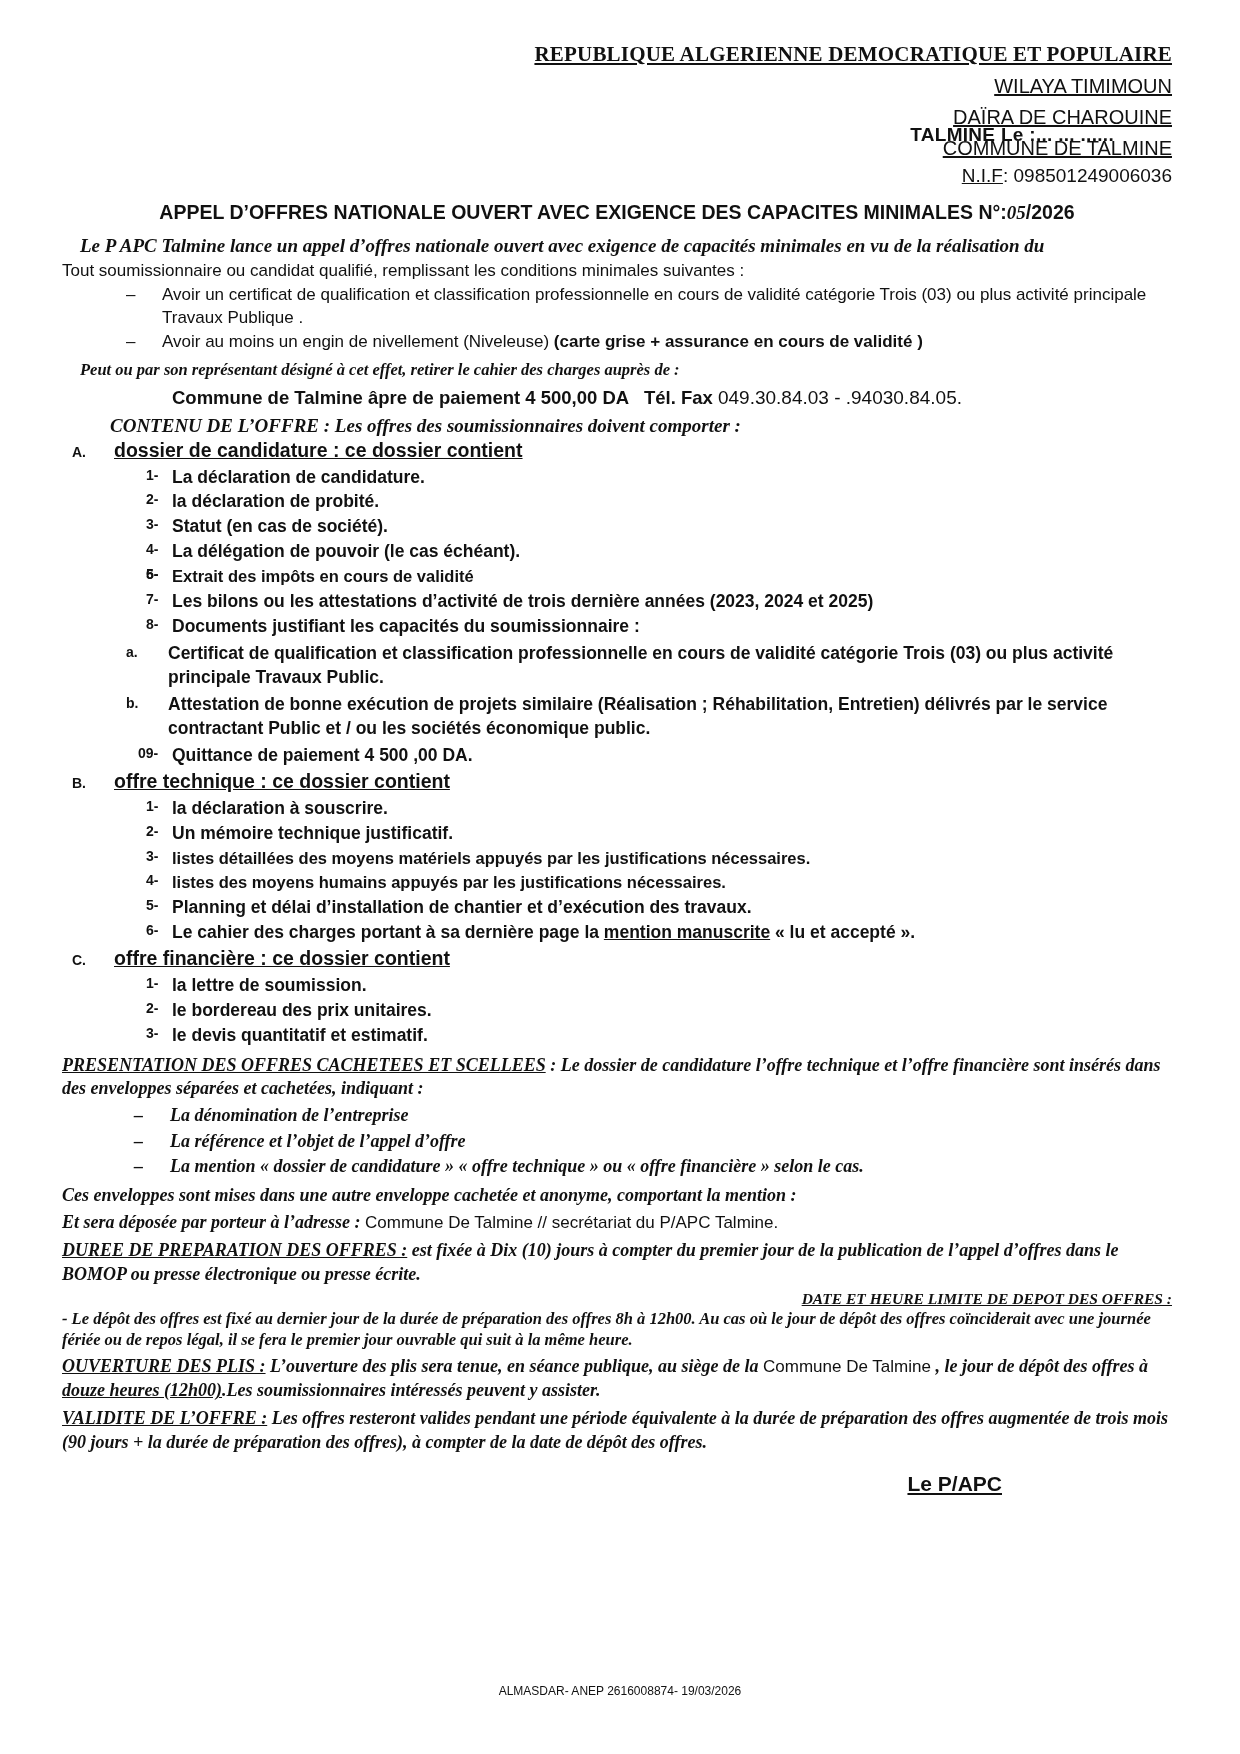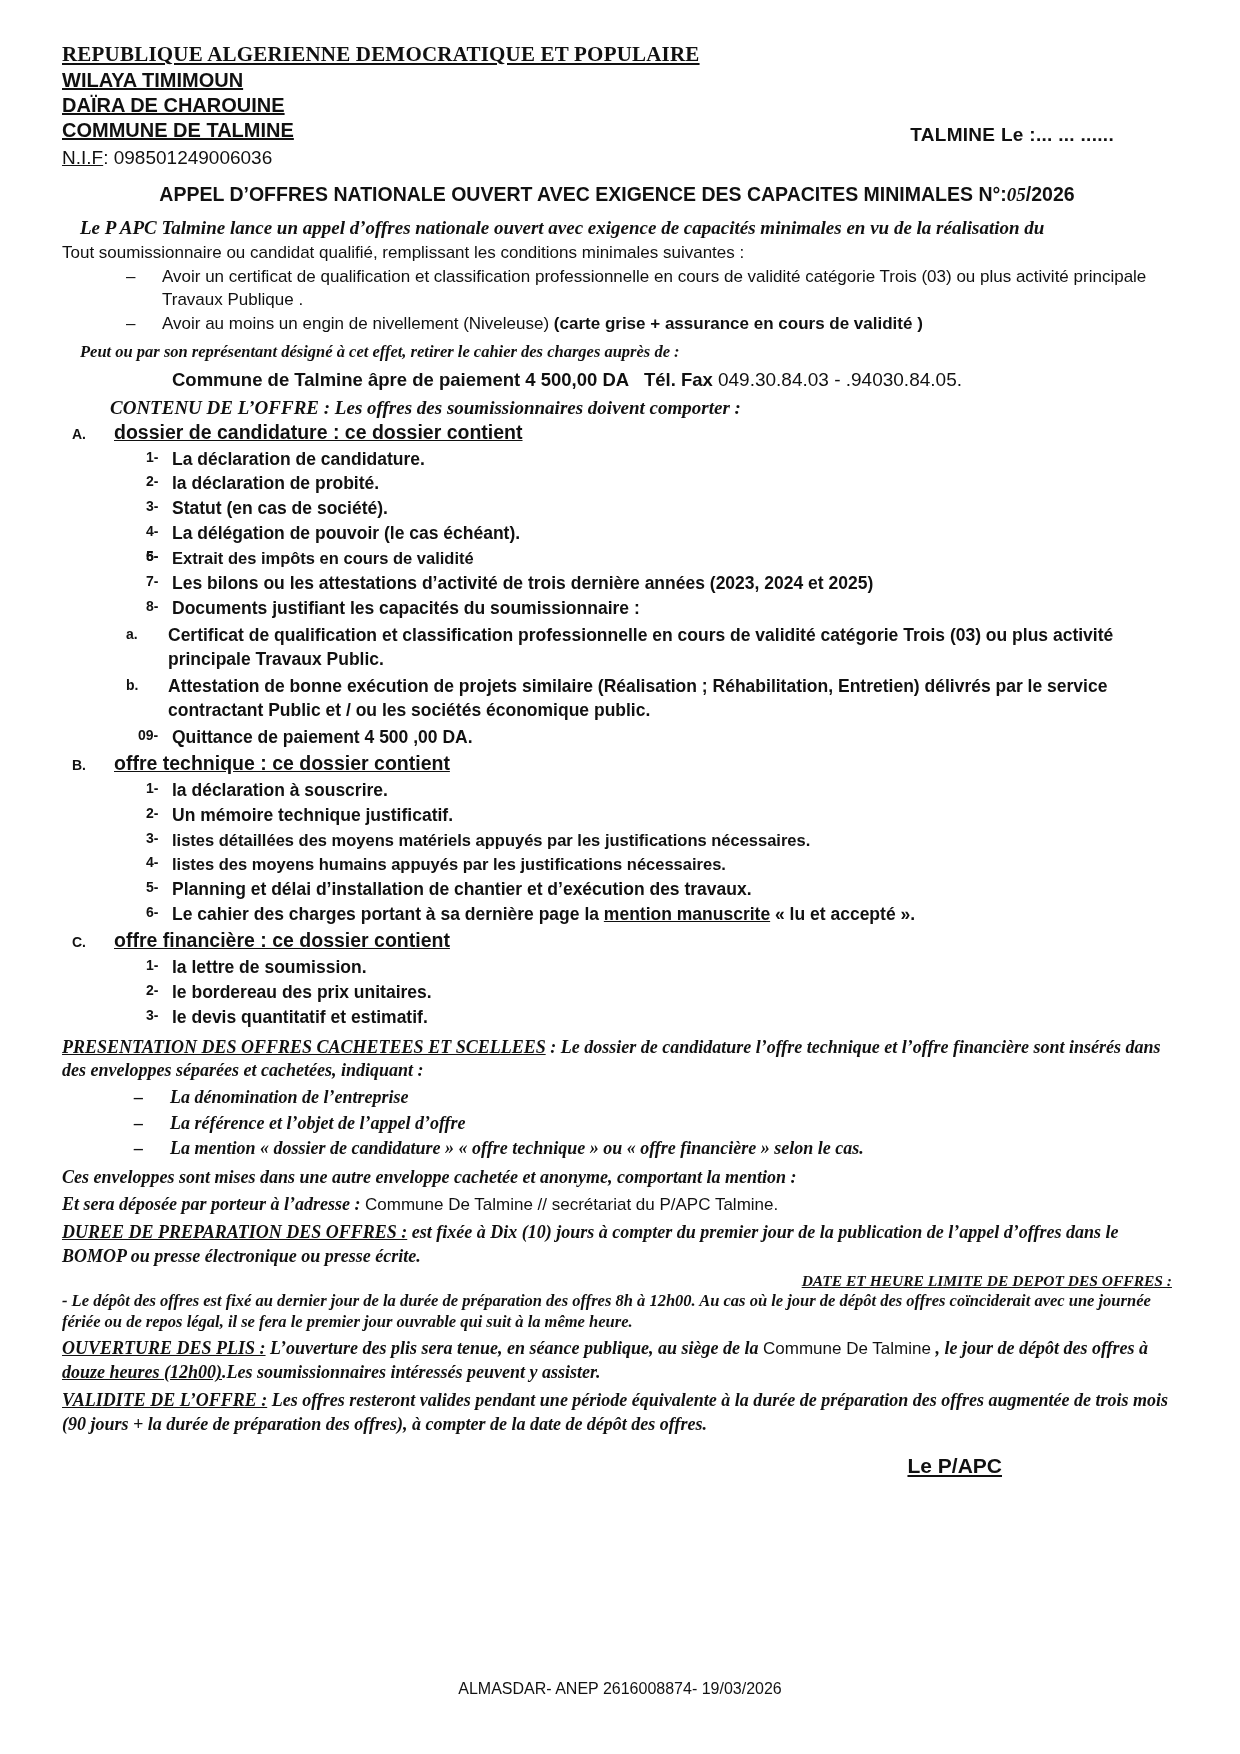--- a/index.html
+++ b/index.html
@@ -24,41 +24,41 @@
   }
   .content {
     position: absolute;
     left: 62px;
     top: 42px;
     width: 1110px;
   }
 
   
   .hdr {
-    text-align: left;
+    text-align: right;
   }
   .hdr-line1 {
     font-family: "Liberation Serif", serif;
     font-weight: bold;
     font-size: 21px;
     letter-spacing: 0.2px;
     text-decoration: underline;
     display: inline-block;
   }
   .hdr-row {
     position: relative;
     text-align: center;
   }
   .hdr-line2, .hdr-line3, .hdr-line4 {
     font-family: "Liberation Sans", sans-serif;
-    font-weight: bold;
+    font-weight: normal;
     font-size: 20px;
     text-decoration: underline;
     display: inline-block;
-    margin-top: 2px;
+    margin-top: 8px;
   }
   .hdr-nif {
     font-family: "Liberation Sans", sans-serif;
     font-size: 19px;
     margin-top: 5px;
     display: inline-block;
   }
   .hdr-nif .nif-lbl {
     text-decoration: underline;
   }
@@ -291,21 +291,21 @@
     margin-top: 18px;
     font-family: "Liberation Sans", sans-serif;
     text-decoration: underline;
   }
   .footer {
     position: absolute;
     left: 0;
     right: 0;
     bottom: 56px;
     text-align: center;
-    font-size: 16px;
+    font-size: 12px;
     font-family: "Liberation Sans", sans-serif;
     color: #111;
   }
 </style>
 </head>
 <body>
 
 <div class="page">
   <div class="content">
 

